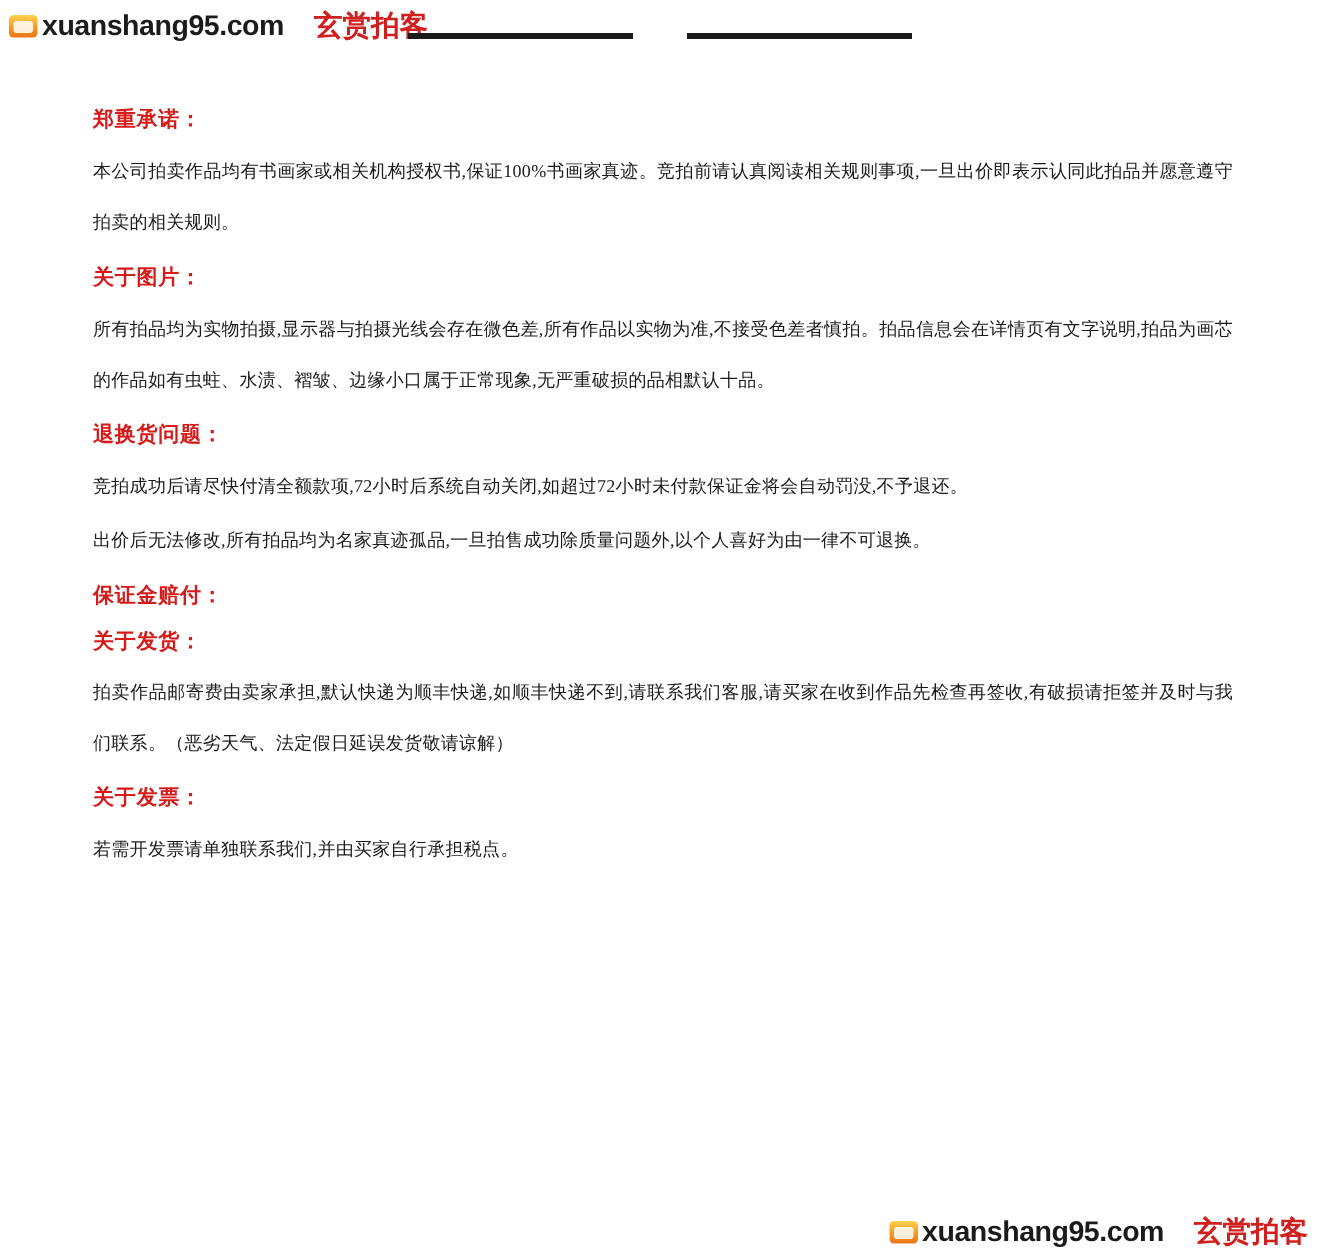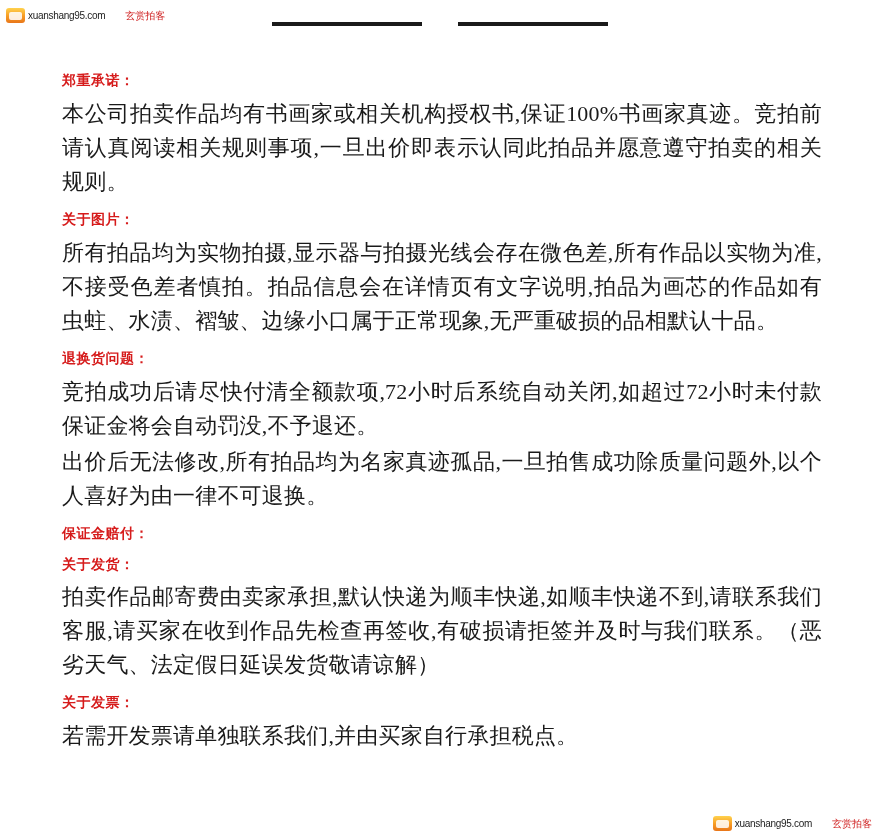--- a/index.html
+++ b/index.html
@@ -14,22 +14,22 @@
     position: relative;
     overflow: hidden;
   }
 
   
   .watermark {
     position: absolute;
     display: flex;
     align-items: center;
     font-family: "Liberation Sans", sans-serif;
-    font-weight: normal;
-    font-size: 10px;
+    font-weight: bold;
+    font-size: 19px;
     white-space: nowrap;
     line-height: 1;
   }
   .watermark .wm-badge {
     width: 19px;
     height: 15px;
     margin-right: 3px;
     background: linear-gradient(to bottom, #ffd24d 0%, #f79a22 55%, #e8761a 100%);
     border-radius: 3px;
     display: inline-block;
@@ -90,21 +90,21 @@
     color: #d61b1b;
     font-weight: bold;
     font-size: 14px;
     line-height: 1.35;
     margin: 12px 0 6px 0;
     letter-spacing: 0.5px;
   }
   .content .sec-head:first-child { margin-top: 0; }
   .para {
     color: #1a1a1a;
-    font-size: 22px;
+    font-size: 12px;
     line-height: 34px;
     margin: 0 0 2px 0;
     text-align: justify;
     letter-spacing: 0.2px;
   }
 </style>
 </head>
 <body>
 
 <div class="watermark" id="wm-top">

